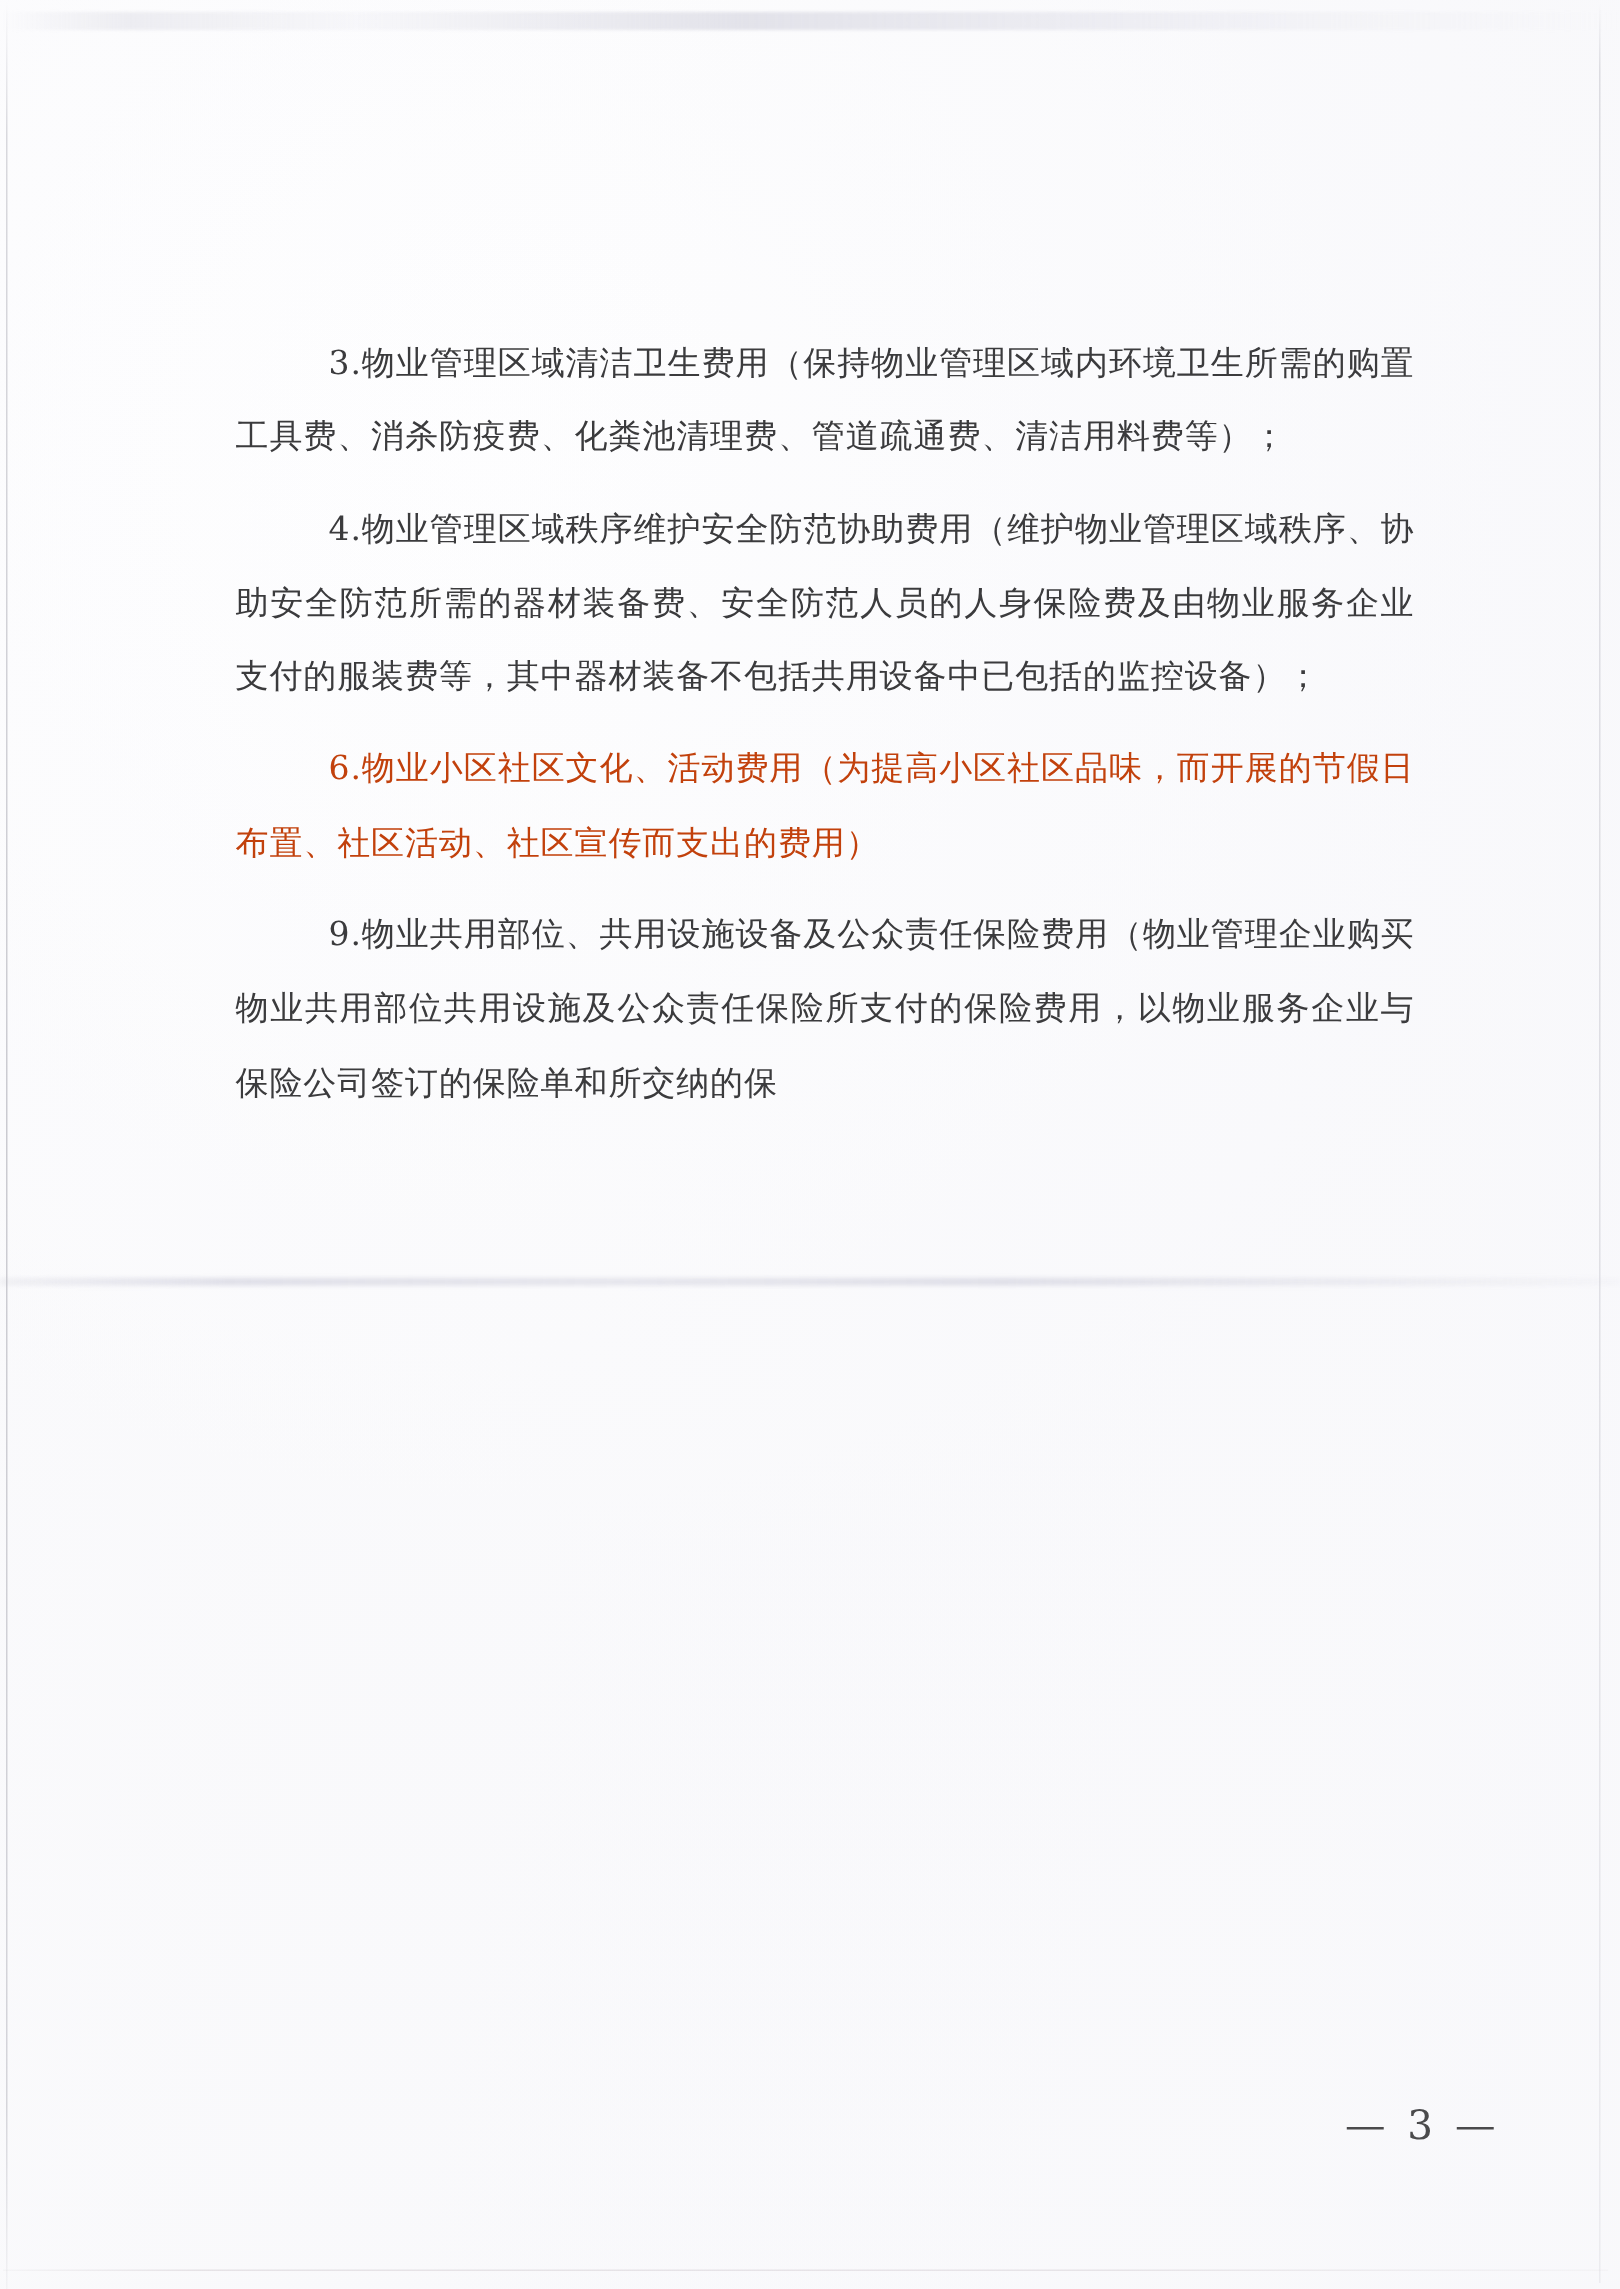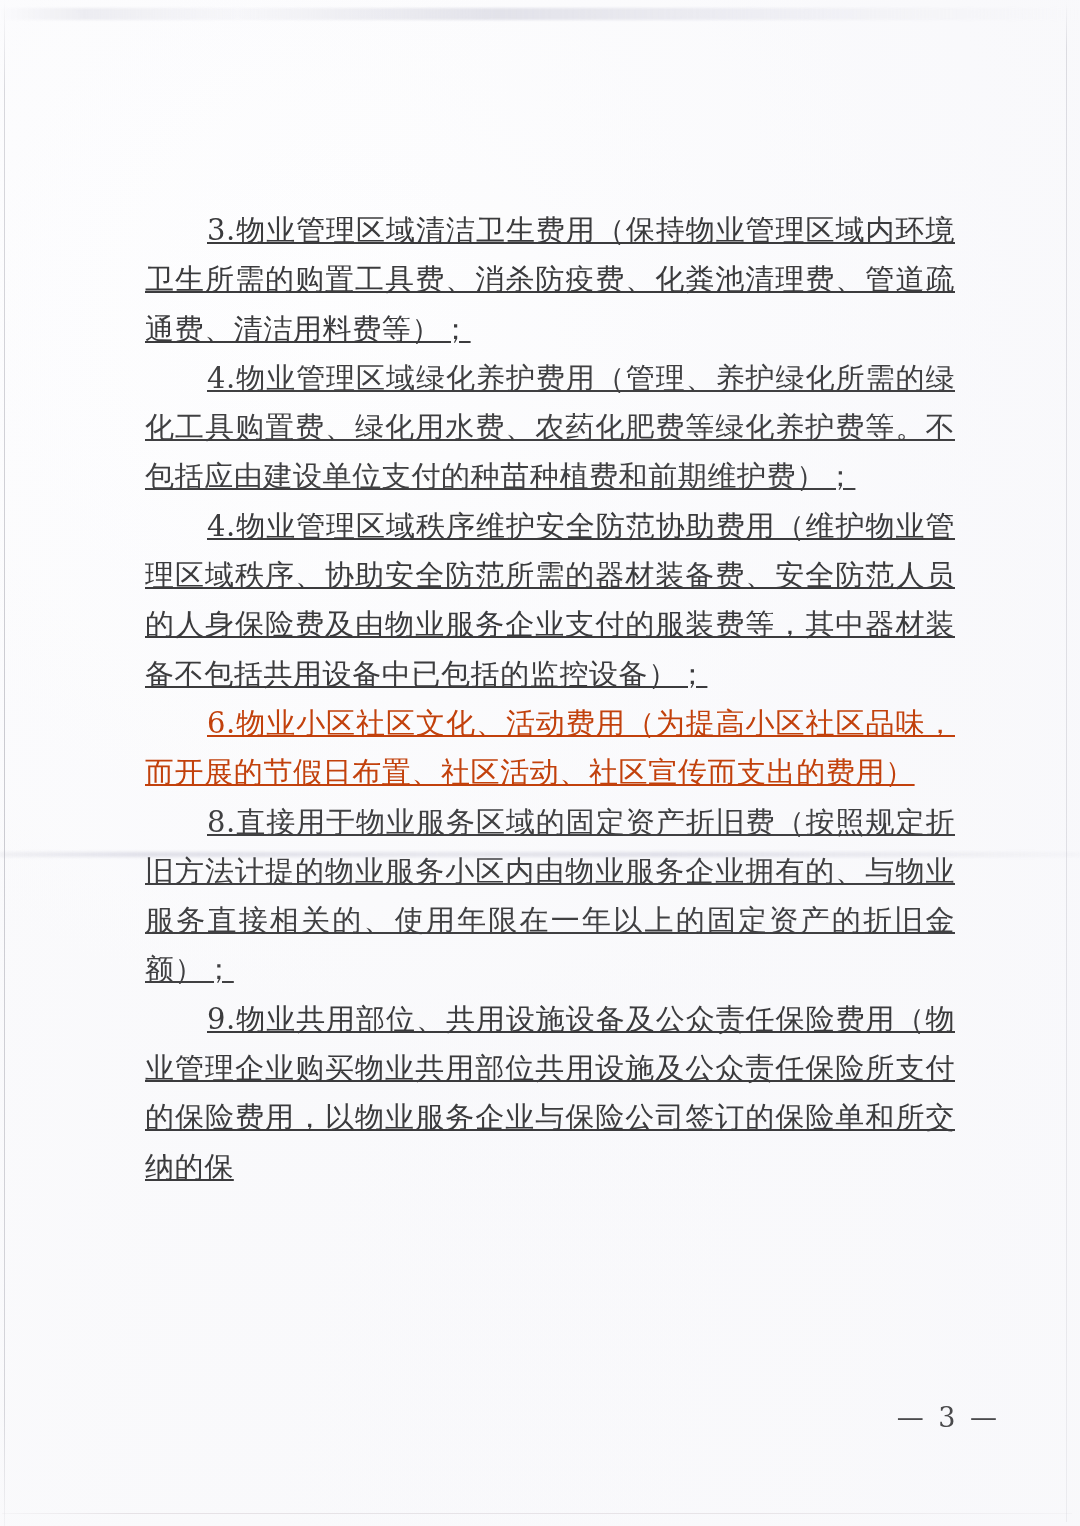--- a/index.html
+++ b/index.html
@@ -112,32 +112,31 @@
 
   
   .doc-body {
     position: absolute;
     left: 145px;
     top: 206px;
     width: 810px;
   }
 
   .para {
-    margin: 0;
+    margin: 12px;
     padding: 0;
-    font-size: 29px;
+    font-size: 22px;
     line-height: 49.3px;
     letter-spacing: 0.6px;
     color: #3c3c3e;
     text-align: justify;
     text-justify: inter-character;
     text-indent: 62px;
     font-weight: 400;
     word-break: break-all;
-    text-decoration: underline;
   }
 
   
   .para.ink-a { color: #3b3b3d; }
   .para.ink-b { color: #404042; }
   .para.ink-c { color: #c2410c; }
   .para.ink-d { color: #424244; }
 
   
   .page-number {
@@ -159,22 +158,20 @@
 
   <div class="paper-tint"></div>
   <div class="smudge-top"></div>
   <div class="fold-mid"></div>
   <div class="edge-left"></div>
   <div class="edge-right"></div>
   <div class="edge-bottom"></div>
 
   <div class="doc-body">
     <p class="para ink-a">3.物业管理区域清洁卫生费用（保持物业管理区域内环境卫生所需的购置工具费、消杀防疫费、化粪池清理费、管道疏通费、清洁用料费等）；</p>
-    <p class="para ink-b">4.物业管理区域绿化养护费用（管理、养护绿化所需的绿化工具购置费、绿化用水费、农药化肥费等绿化养护费等。不包括应由建设单位支付的种苗种植费和前期维护费）；</p>
     <p class="para ink-a">4.物业管理区域秩序维护安全防范协助费用（维护物业管理区域秩序、协助安全防范所需的器材装备费、安全防范人员的人身保险费及由物业服务企业支付的服装费等，其中器材装备不包括共用设备中已包括的监控设备）；</p>
     <p class="para ink-c">6.物业小区社区文化、活动费用（为提高小区社区品味，而开展的节假日布置、社区活动、社区宣传而支出的费用）</p>
-    <p class="para ink-b">8.直接用于物业服务区域的固定资产折旧费（按照规定折旧方法计提的物业服务小区内由物业服务企业拥有的、与物业服务直接相关的、使用年限在一年以上的固定资产的折旧金额）；</p>
     <p class="para ink-a">9.物业共用部位、共用设施设备及公众责任保险费用（物业管理企业购买物业共用部位共用设施及公众责任保险所支付的保险费用，以物业服务企业与保险公司签订的保险单和所交纳的保</p>
   </div>
 
   <div class="page-number">— 3 —</div>
 
 </div>
 
 </body></html>

